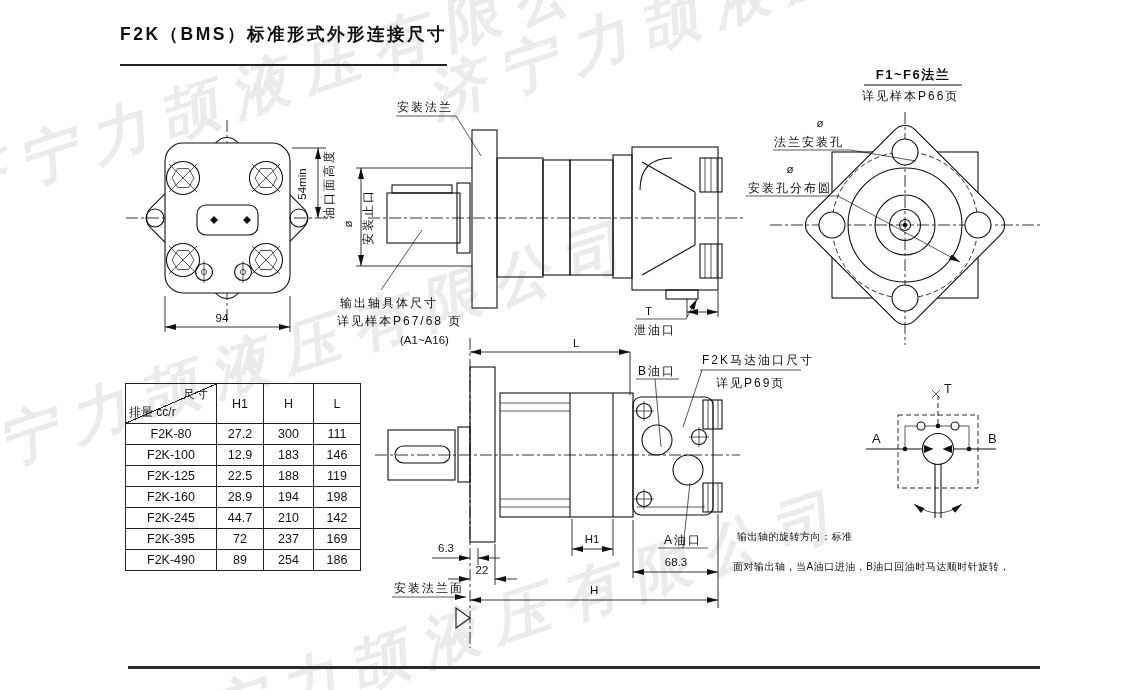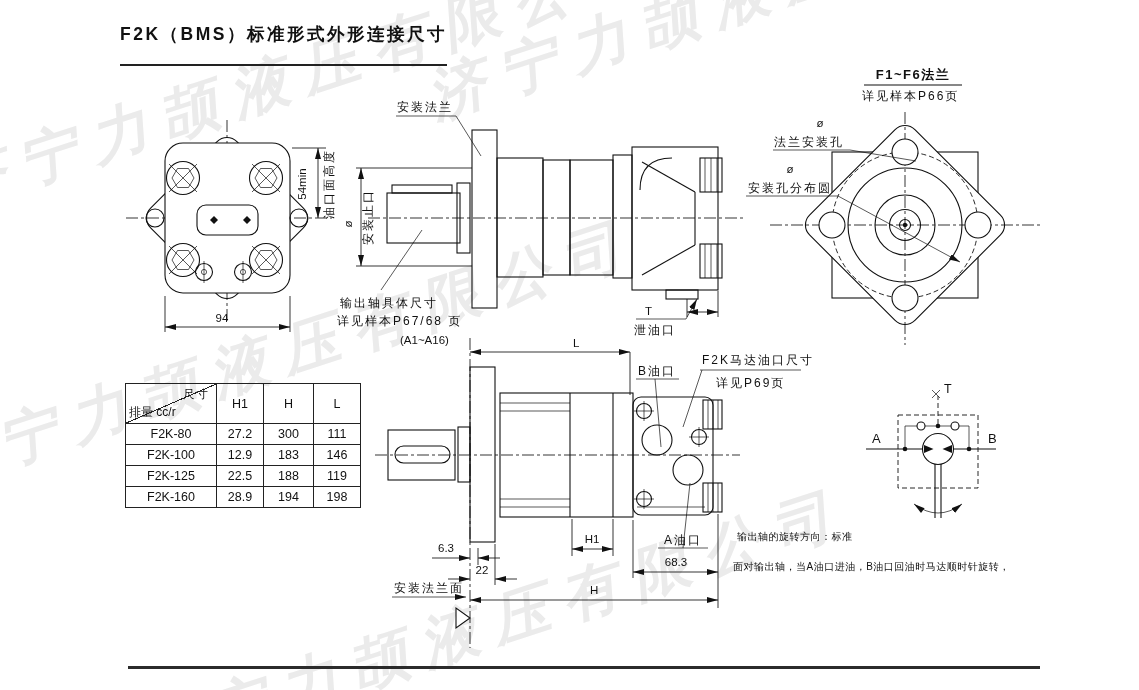--- a/index.html
+++ b/index.html
@@ -326,20 +326,38 @@
           <td>22.5</td>
           <td>188</td>
           <td>119</td>
         </tr>
     <tr>
           <td class="model">F2K-160</td>
           <td>28.9</td>
           <td>194</td>
           <td>198</td>
         </tr>
+    <tr>
+          <td class="model">F2K-245</td>
+          <td>44.7</td>
+          <td>210</td>
+          <td>142</td>
+        </tr>
+    <tr>
+          <td class="model">F2K-395</td>
+          <td>72</td>
+          <td>237</td>
+          <td>169</td>
+        </tr>
+    <tr>
+          <td class="model">F2K-490</td>
+          <td>89</td>
+          <td>254</td>
+          <td>186</td>
+        </tr>
   </tbody>
     </table>
 
   <div class="note" style="left:737px;top:530px">输出轴的旋转方向：标准</div>
   <div class="note" style="left:733px;top:560px">面对输出轴，当A油口进油，B油口回油时马达顺时针旋转，</div>
 
   <div id="rule"></div>
 </div>
 
 </body></html>

